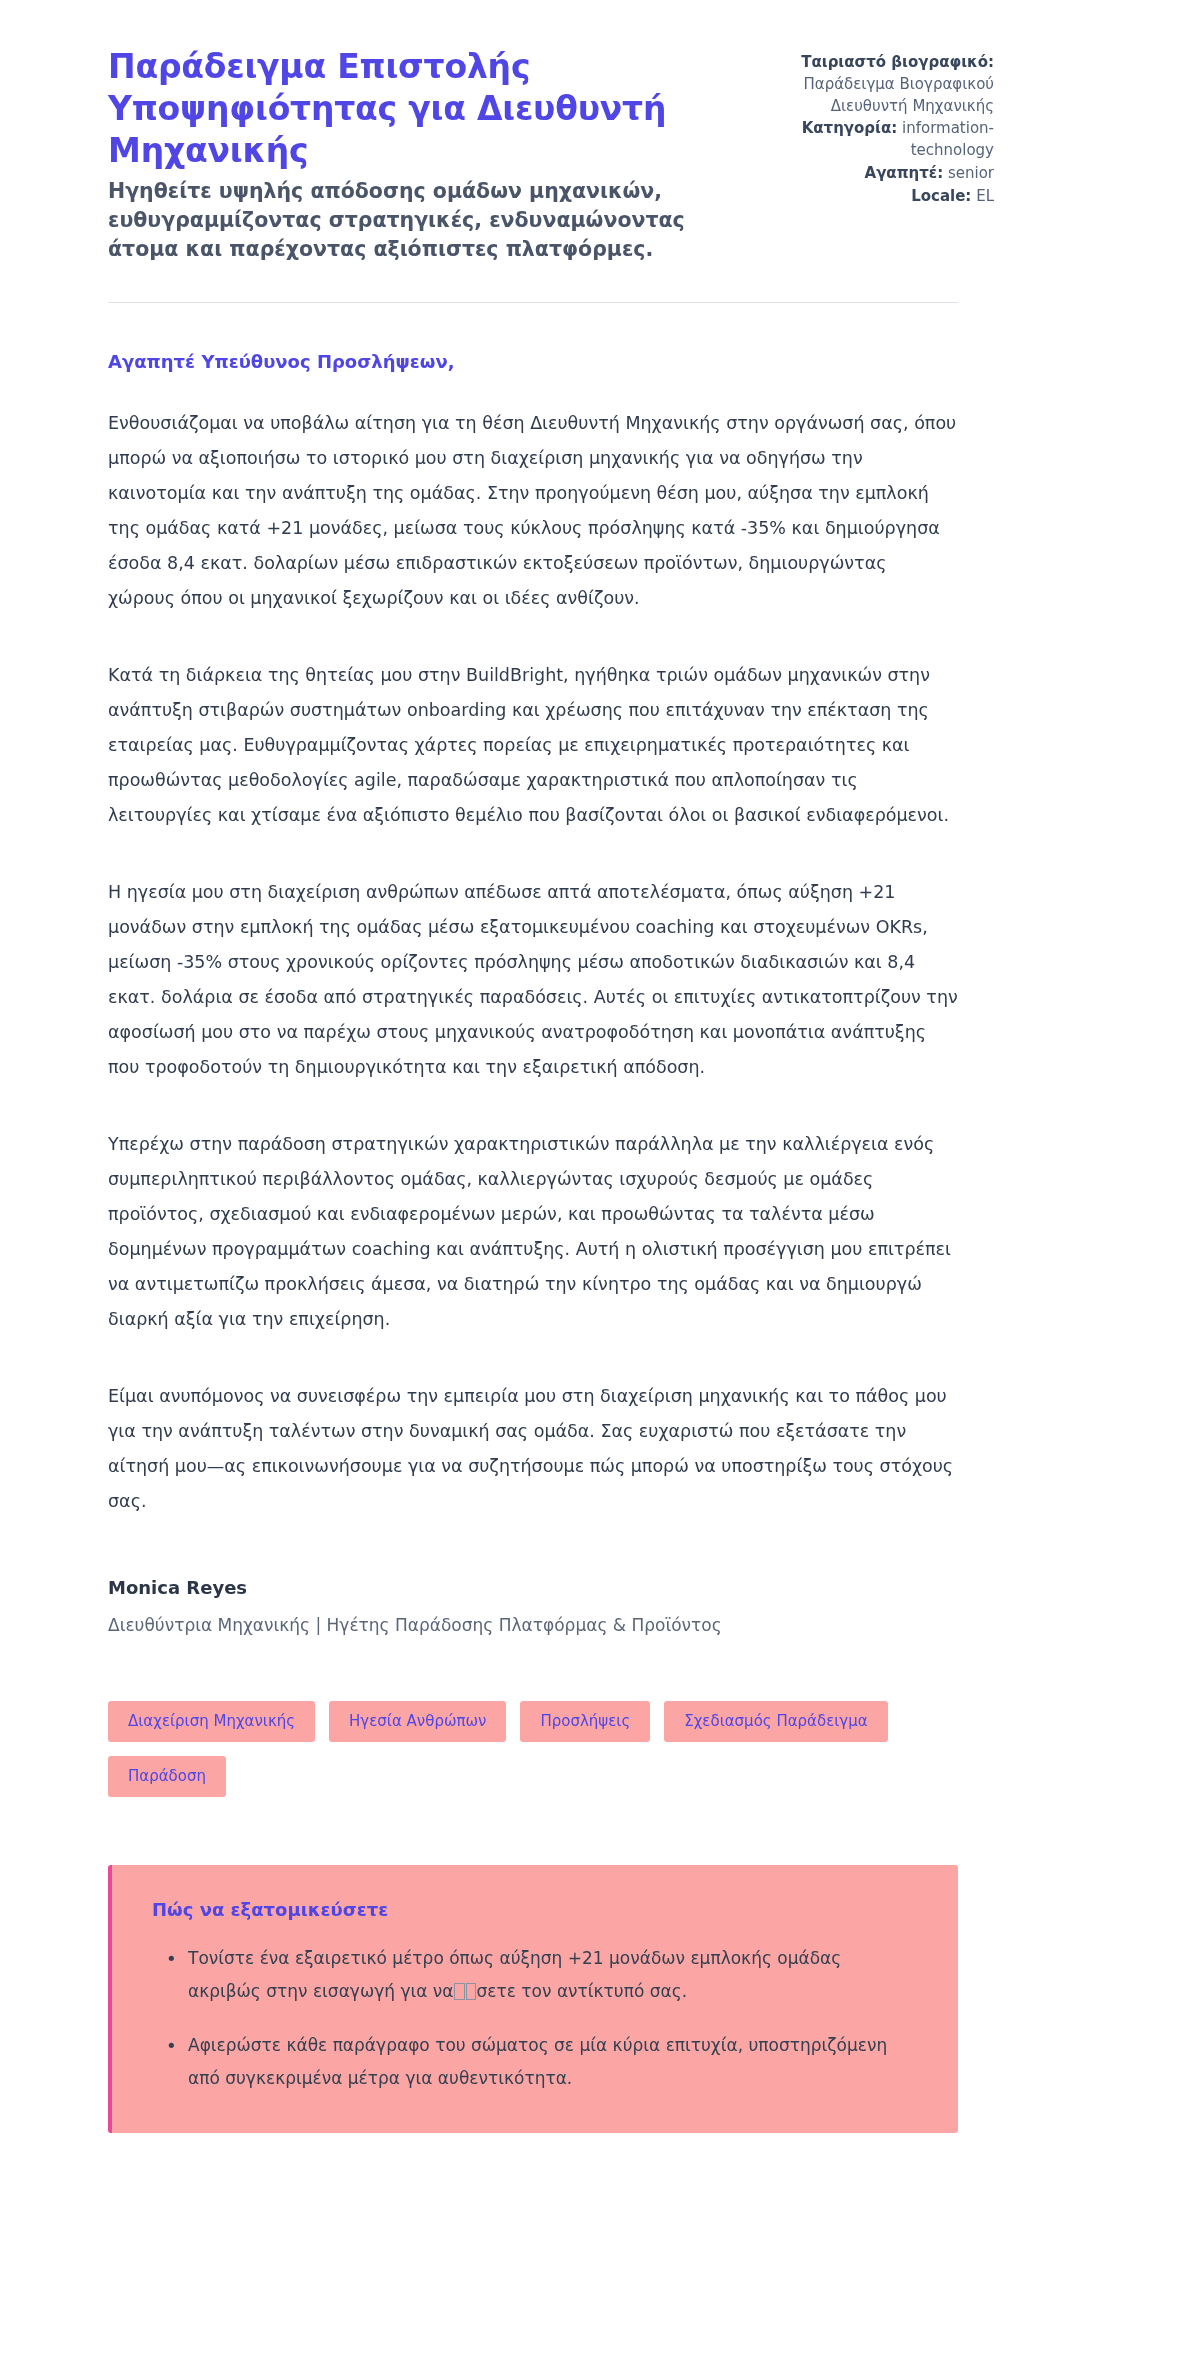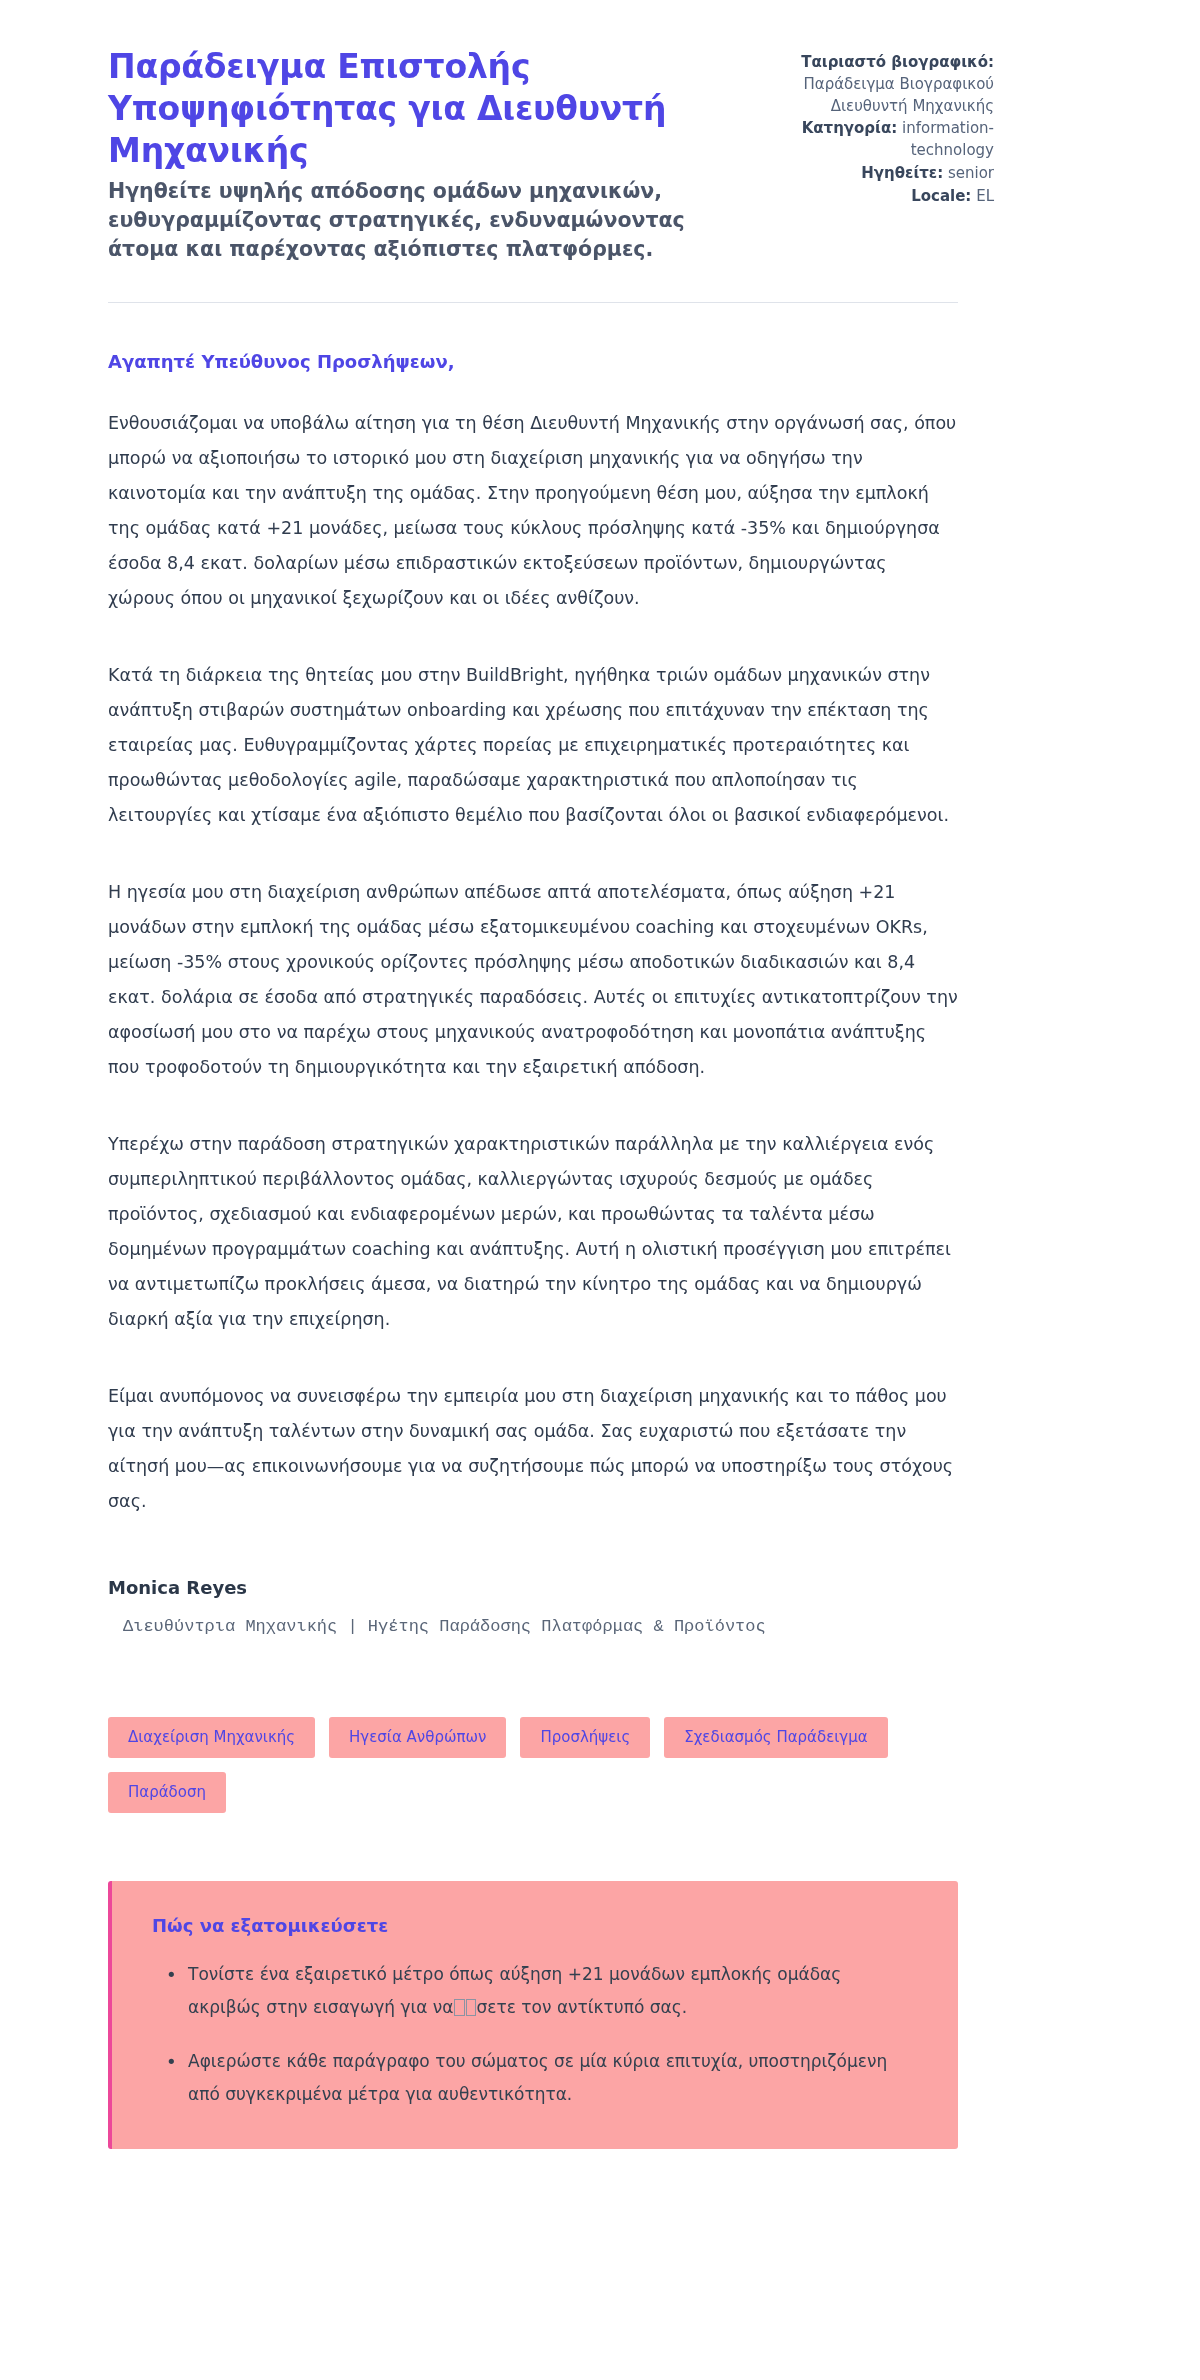--- a/index.html
+++ b/index.html
@@ -93,25 +93,24 @@
     padding: 16px 108px 0 108px;
     box-sizing: border-box;
   }
   .sign-name {
     margin: 0 0 14px 0;
     font-size: 18px;
     font-weight: 700;
     color: #2b3748;
   }
   .sign-role {
-    margin: 15px;
+    margin: 0;
     font-size: 17px;
     line-height: 1.6;
     color: #5a6678;
-    font-family: Liberation Mono, monospace;
   }
 
   
   .tags {
     display: flex;
     flex-wrap: wrap;
     gap: 14px;
     padding: 62px 108px 0 108px;
     box-sizing: border-box;
   }
@@ -187,21 +186,21 @@
       <div class="meta-row">
         <span class="meta-label">Ταιριαστό βιογραφικό:</span>
         <br>
         <span class="meta-value">Παράδειγμα Βιογραφικού Διευθυντή Μηχανικής</span>
       </div>
       <div class="meta-row">
         <span class="meta-label">Κατηγορία:</span>
         <span class="meta-value">information-technology</span>
       </div>
       <div class="meta-row">
-        <span class="meta-label">Ηγηθείτε:</span>
+        <span class="meta-label">Αγαπητέ:</span>
         <span class="meta-value">senior</span>
       </div>
       <div class="meta-row">
         <span class="meta-label">Locale:</span>
         <span class="meta-value">EL</span>
       </div>
     </div>
   </div>
 
   <div class="rule"></div>

